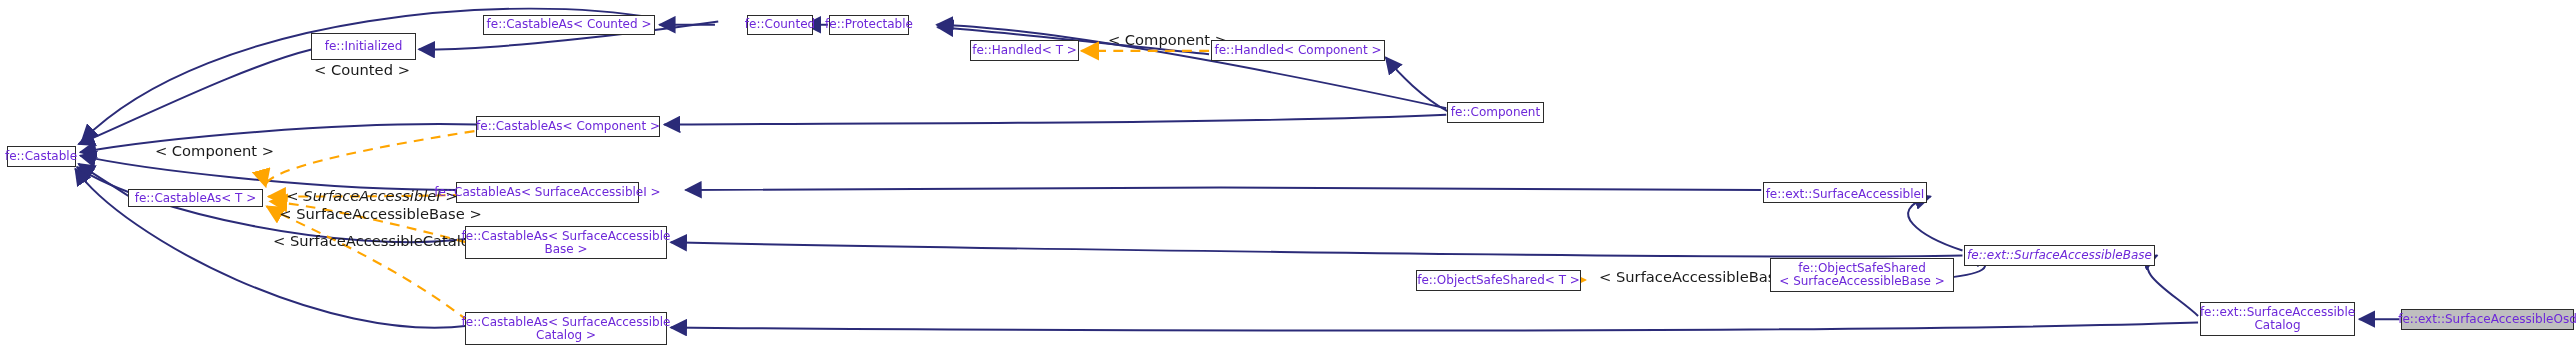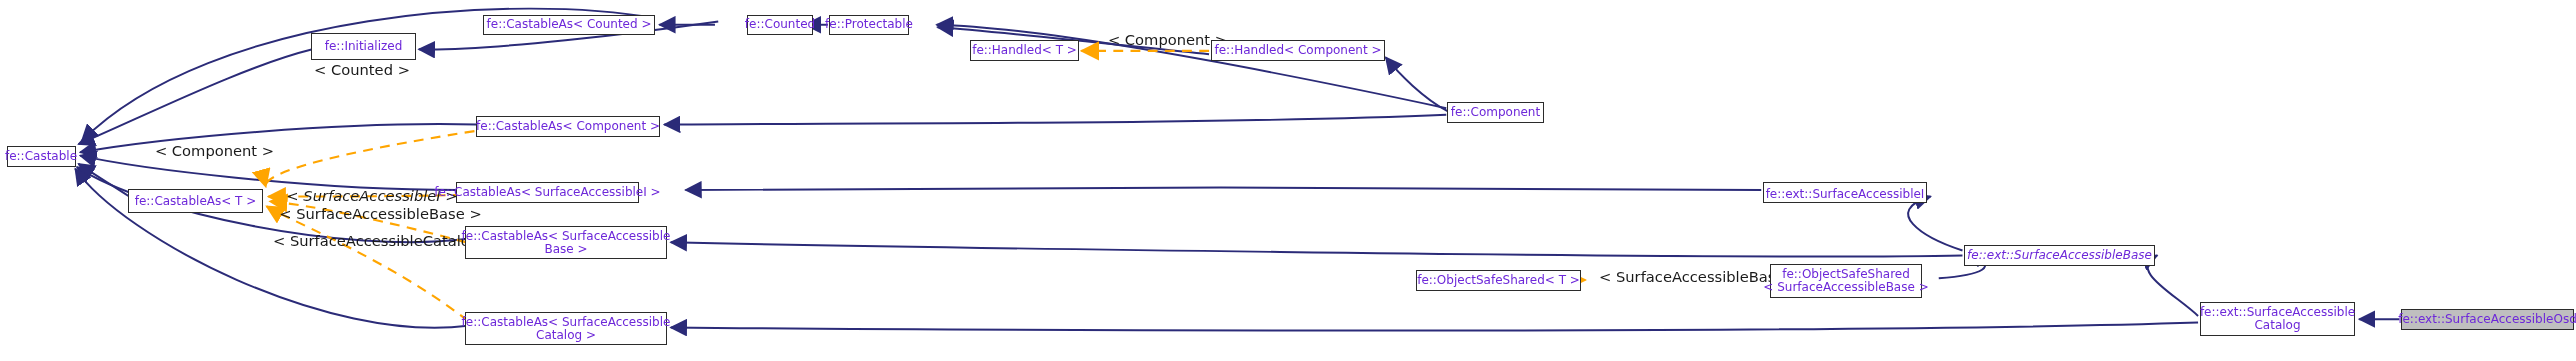--- a/index.html
+++ b/index.html
@@ -104,35 +104,35 @@
         <path d="M 580 160 C 420 185 320 210 325 228" fill="none" stroke="#ffa500" stroke-width="2.6" stroke-dasharray="12,9" marker-end="url(#arrow-orange)"></path>
         <path d="M 566 238 C 480 240 400 240 328 240" fill="none" stroke="#ffa500" stroke-width="2.6" stroke-dasharray="12,9" marker-end="url(#arrow-orange)"></path>
         <path d="M 570 296 C 480 272 380 250 330 246" fill="none" stroke="#ffa500" stroke-width="2.6" stroke-dasharray="12,9" marker-end="url(#arrow-orange)"></path>
         <path d="M 572 392 C 480 320 360 272 326 252" fill="none" stroke="#ffa500" stroke-width="2.6" stroke-dasharray="12,9" marker-end="url(#arrow-orange)"></path>
       </g>
   </svg>
 
   <div id="node-layer">
       <div class="node" style="left: 6.5px; top: 146px; width: 69px; height: 20.5px;"><span>fe::Castable</span></div>
       <div class="node" style="left: 311px; top: 33px; width: 105px; height: 27px;"><span>fe::Initialized</span></div>
-      <div class="node" style="left: 128px; top: 189px; width: 135px; height: 24px;"><span>fe::CastableAs&lt; T &gt;</span></div>
+      <div class="node" style="left: 128px; top: 189px; width: 135px; height: 18px;"><span>fe::CastableAs&lt; T &gt;</span></div>
       <div class="node" style="left: 483px; top: 14.7px; width: 172px; height: 20.5px;"><span>fe::CastableAs&lt; Counted &gt;</span></div>
       <div class="node" style="left: 747px; top: 14.7px; width: 66px; height: 20.5px;"><span>fe::Counted</span></div>
       <div class="node" style="left: 829px; top: 14.7px; width: 80px; height: 20.5px;"><span>fe::Protectable</span></div>
       <div class="node" style="left: 970px; top: 40px; width: 109px; height: 20.5px;"><span>fe::Handled&lt; T &gt;</span></div>
       <div class="node" style="left: 1211px; top: 40px; width: 174px; height: 20.5px;"><span>fe::Handled&lt; Component &gt;</span></div>
       <div class="node" style="left: 476px; top: 116px; width: 184px; height: 20.5px;"><span>fe::CastableAs&lt; Component &gt;</span></div>
       <div class="node" style="left: 1447px; top: 102px; width: 97px; height: 20.5px; text-align: right;"><span>fe::Component</span></div>
       <div class="node" style="left: 456px; top: 182px; width: 183px; height: 20.5px;"><span>fe::CastableAs&lt; SurfaceAccessibleI &gt;</span></div>
       <div class="node" style="left: 1763px; top: 182px; width: 164px; height: 20.5px; align-items: flex-end;"><span>fe::ext::SurfaceAccessibleI</span></div>
       <div class="node" style="left: 465px; top: 226px; width: 202px; height: 33px;"><span>fe::CastableAs&lt; SurfaceAccessible
 Base &gt;</span></div>
       <div class="node" style="left: 1964px; top: 245px; width: 191px; height: 20.5px; font-style: italic;"><span>fe::ext::SurfaceAccessibleBase</span></div>
       <div class="node" style="left: 1416px; top: 270px; width: 165px; height: 20.5px;"><span>fe::ObjectSafeShared&lt; T &gt;</span></div>
-      <div class="node" style="left: 1770px; top: 264px; width: 152px; height: 34px;"><span>fe::ObjectSafeShared
+      <div class="node" style="left: 1770px; top: 258px; width: 184px; height: 34px;"><span>fe::ObjectSafeShared
 &lt; SurfaceAccessibleBase &gt;</span></div>
       <div class="node" style="left: 465px; top: 312px; width: 202px; height: 33px;"><span>fe::CastableAs&lt; SurfaceAccessible
 Catalog &gt;</span></div>
       <div class="node" style="left: 2200px; top: 302px; width: 155px; height: 34px;"><span>fe::ext::SurfaceAccessible
 Catalog</span></div>
       <div class="node highlight" style="left: 2401px; top: 309px; width: 173px; height: 20.5px;"><span>fe::ext::SurfaceAccessibleOsd</span></div>
     </div>
   <div id="label-layer">
       <div class="node-sub" style="left: 309px; top: 61px; width: 106px;">&lt; Counted &gt;</div>
       <div class="edge-label" style="left: 151px; top: 142px; width: 127px;">&lt; Component &gt;</div>

